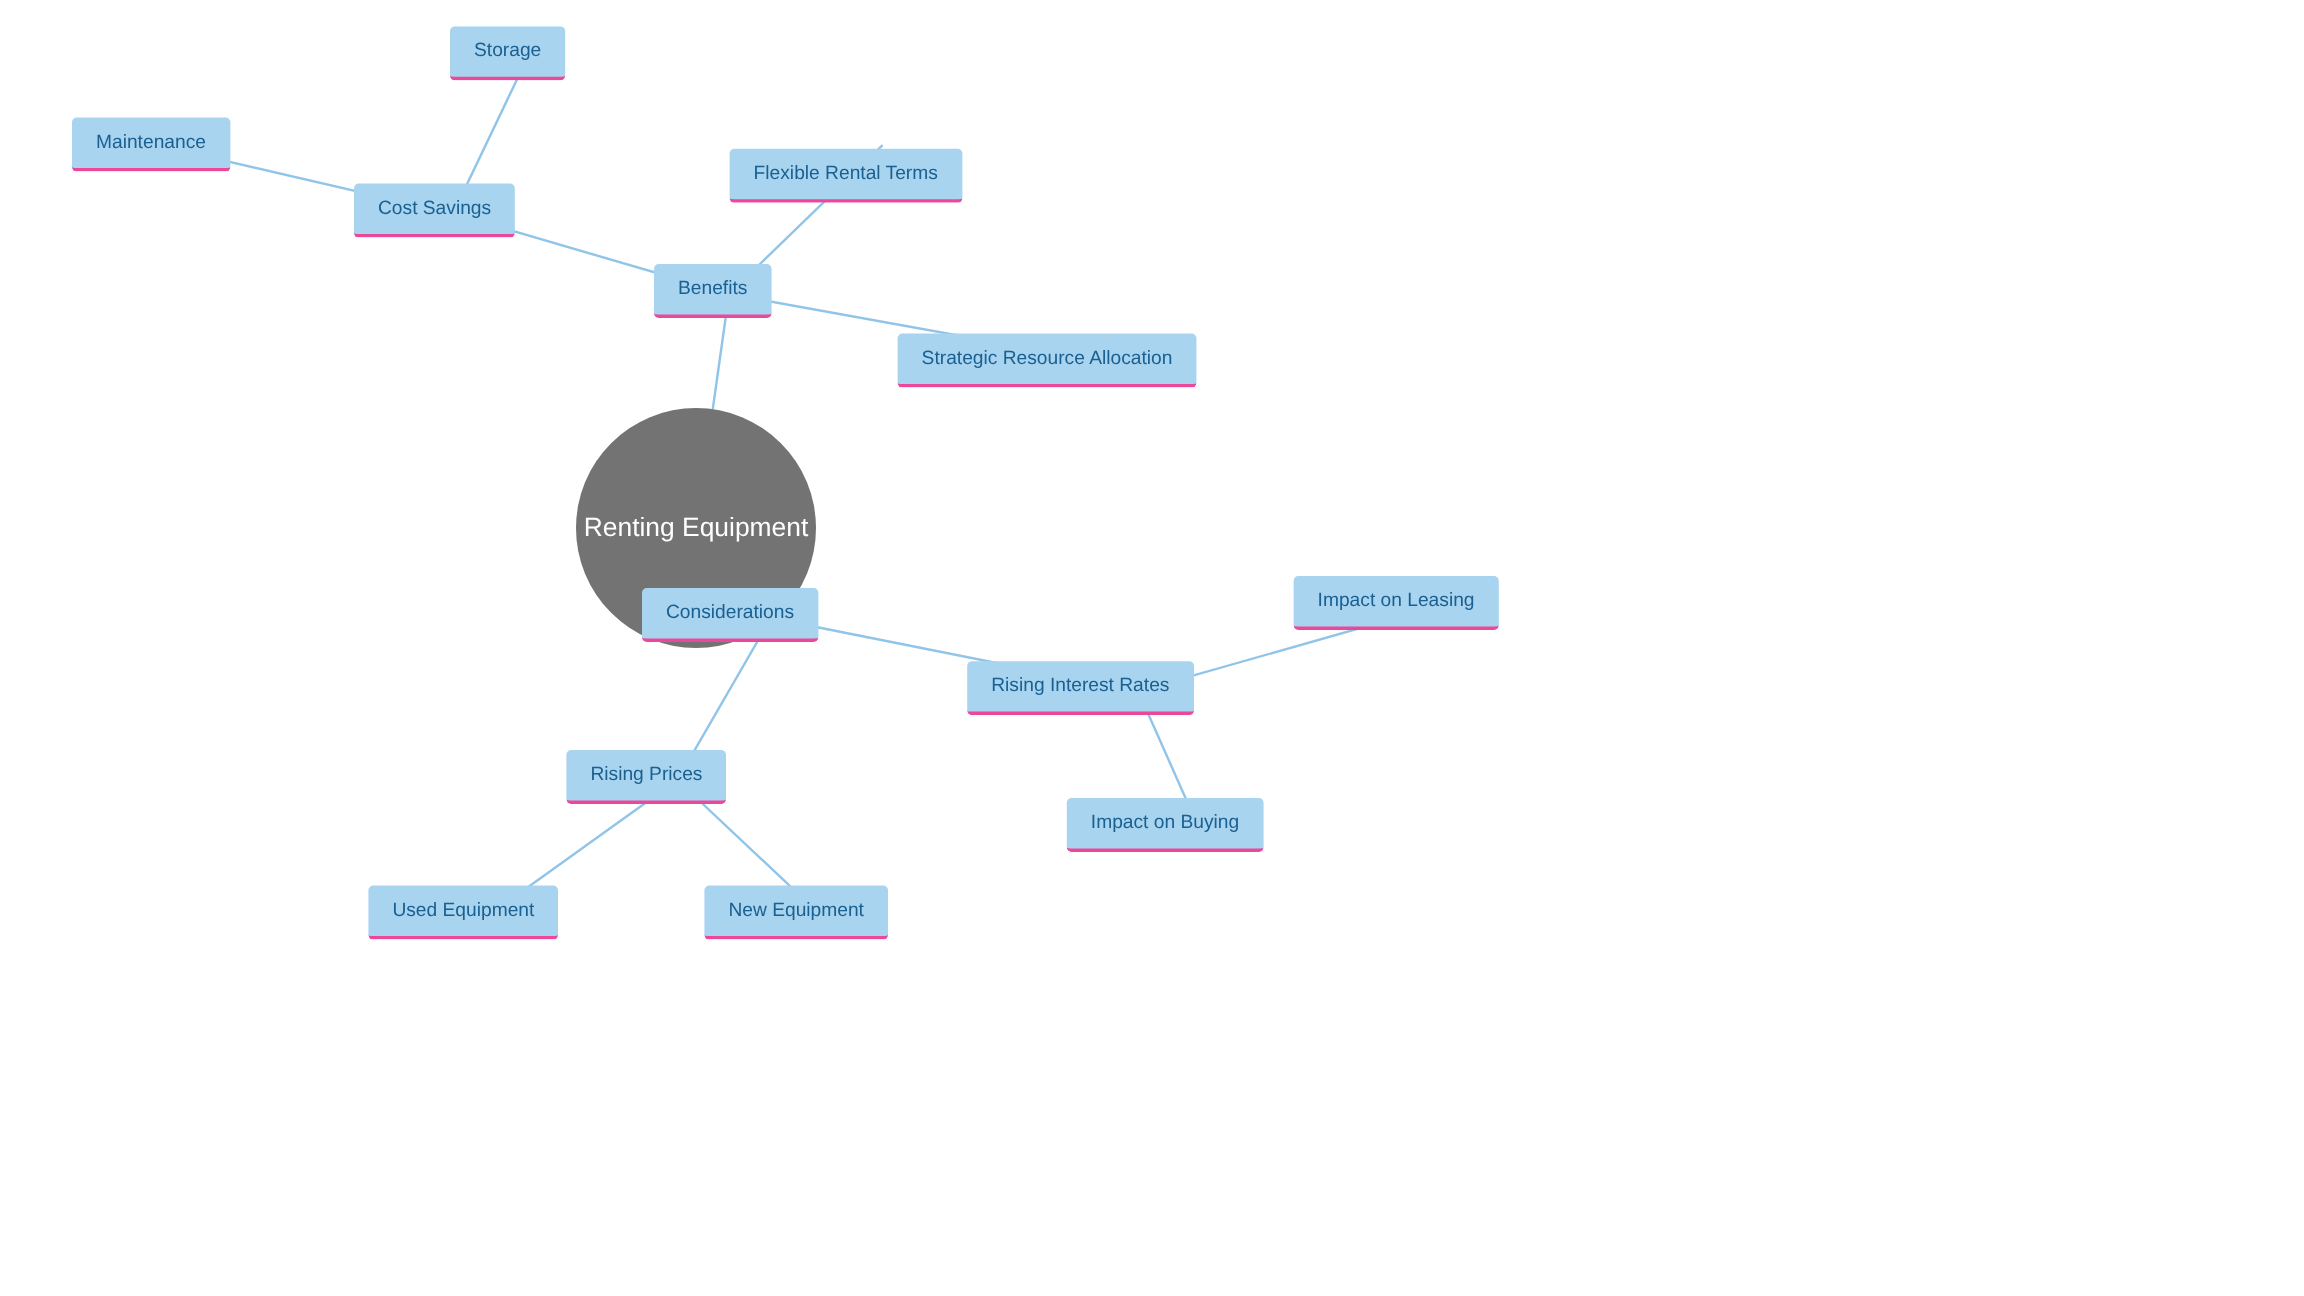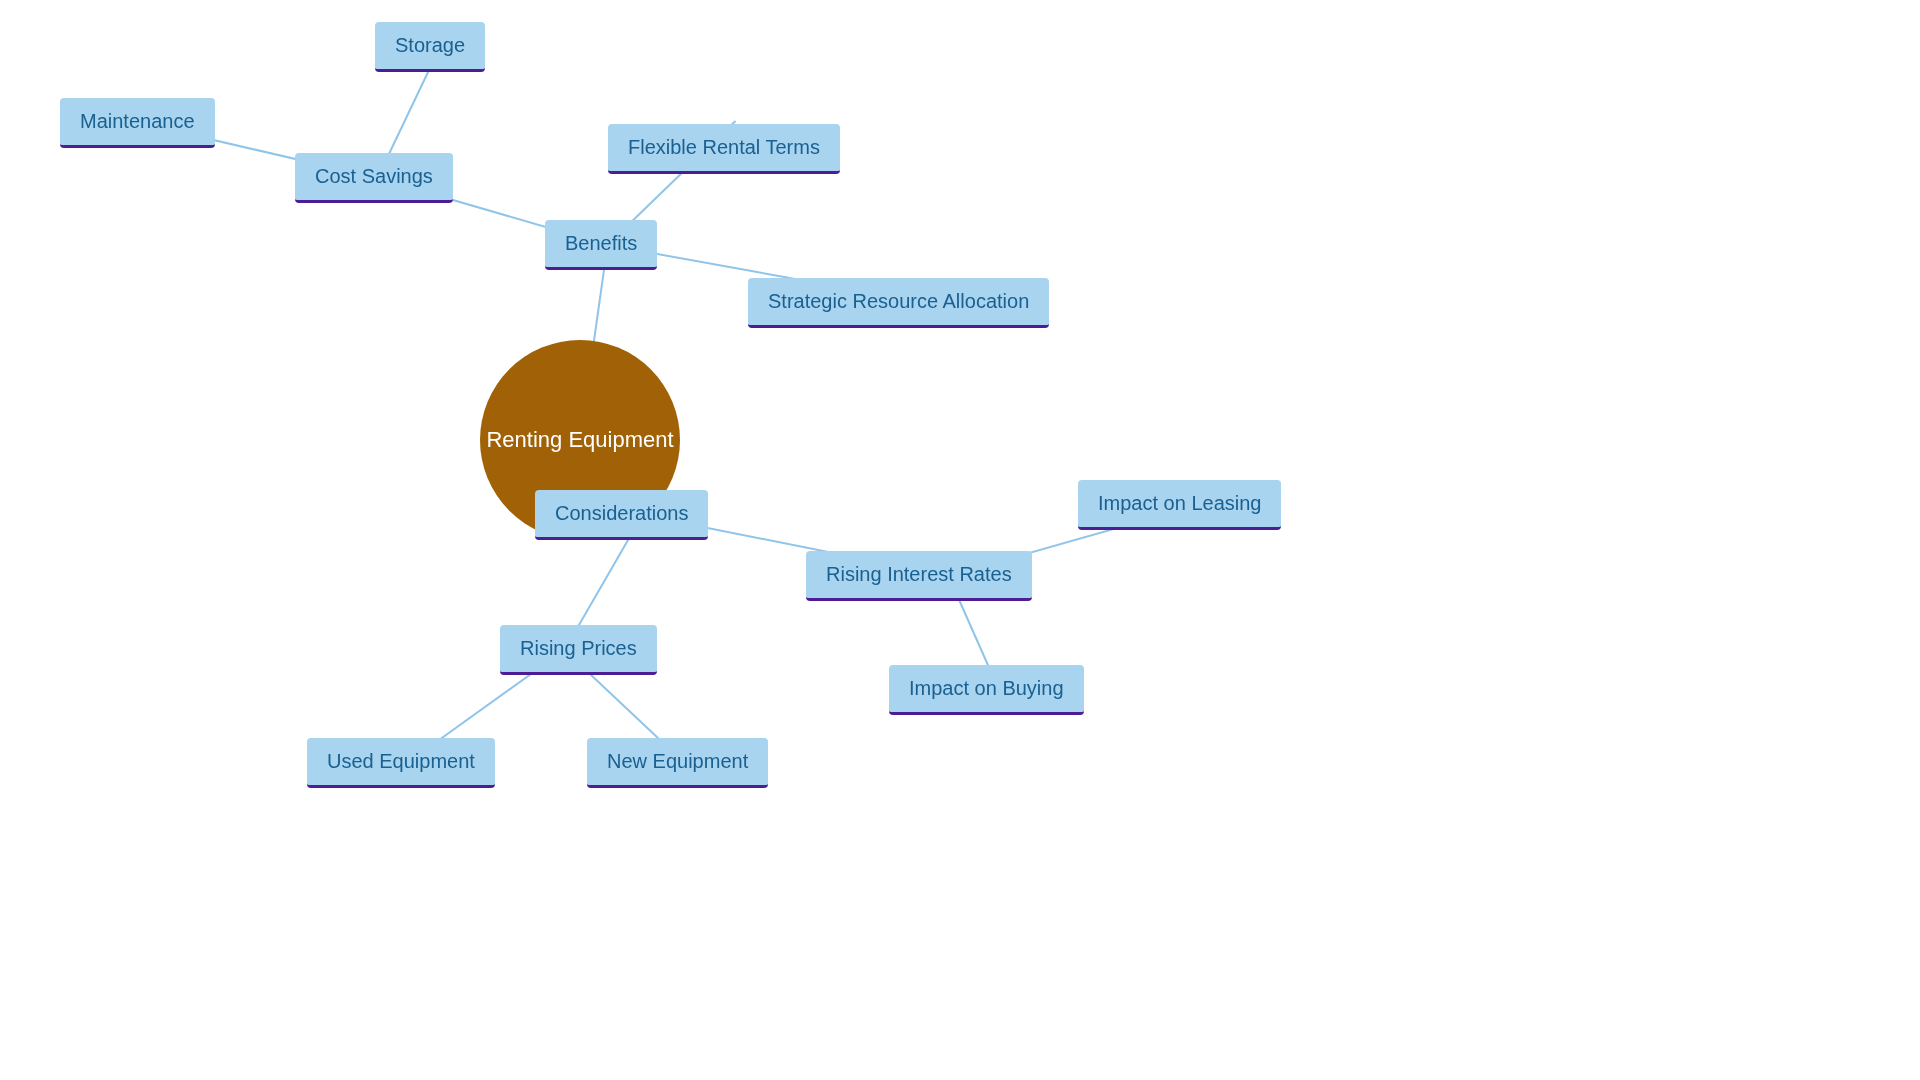--- a/index.html
+++ b/index.html
@@ -16,39 +16,39 @@
       top: 0; left: 0;
       width: 1920px;
       height: 1080px;
       pointer-events: none;
     }
     .center-node {
       position: absolute;
       width: 200px;
       height: 200px;
       border-radius: 50%;
-      background: #a16207;
+      background: #737373;
       display: flex;
       align-items: center;
       justify-content: center;
       text-align: center;
       color: #ffffff;
       font-size: 22px;
       font-weight: 500;
       left: 480px;
       top: 340px;
       z-index: 10;
     }
     .node {
       position: absolute;
       background: #a8d4f0;
-      border-bottom: 3px solid #4c1d95;
+      border-bottom: 3px solid #ec4899;
       border-radius: 4px;
       padding: 12px 20px;
-      font-size: 20px;
+      font-size: 16px;
       color: #1a6090;
       font-weight: 400;
       white-space: nowrap;
       z-index: 10;
     }
   </style>
 </head>
 <body>
 
 <svg class="connections" id="svg-layer">
@@ -72,19 +72,19 @@
 </div>
 
 <div id="nodes-container">
     <div class="node" style="left: 375px; top: 22px;">Storage</div>
     <div class="node" style="left: 60px; top: 98px;">Maintenance</div>
     <div class="node" style="left: 295px; top: 153px;">Cost Savings</div>
     <div class="node" style="left: 608px; top: 96px; margin-top: 28px;">Flexible Rental Terms</div>
     <div class="node" style="left: 545px; top: 220px;">Benefits</div>
     <div class="node" style="left: 748px; top: 278px;">Strategic Resource Allocation</div>
     <div class="node" style="left: 535px; top: 490px;">Considerations</div>
-    <div class="node" style="left: 472px; top: 625px; margin-left: 28px;">Rising Prices</div>
+    <div class="node" style="left: 472px; top: 625px;">Rising Prices</div>
     <div class="node" style="left: 307px; top: 738px;">Used Equipment</div>
     <div class="node" style="left: 587px; top: 738px;">New Equipment</div>
     <div class="node" style="left: 806px; top: 551px; text-align: center;">Rising Interest Rates</div>
     <div class="node" style="left: 1078px; top: 480px; text-align: center;">Impact on Leasing</div>
     <div class="node" style="left: 889px; top: 665px;">Impact on Buying</div>
   </div>
 
 </body></html>

